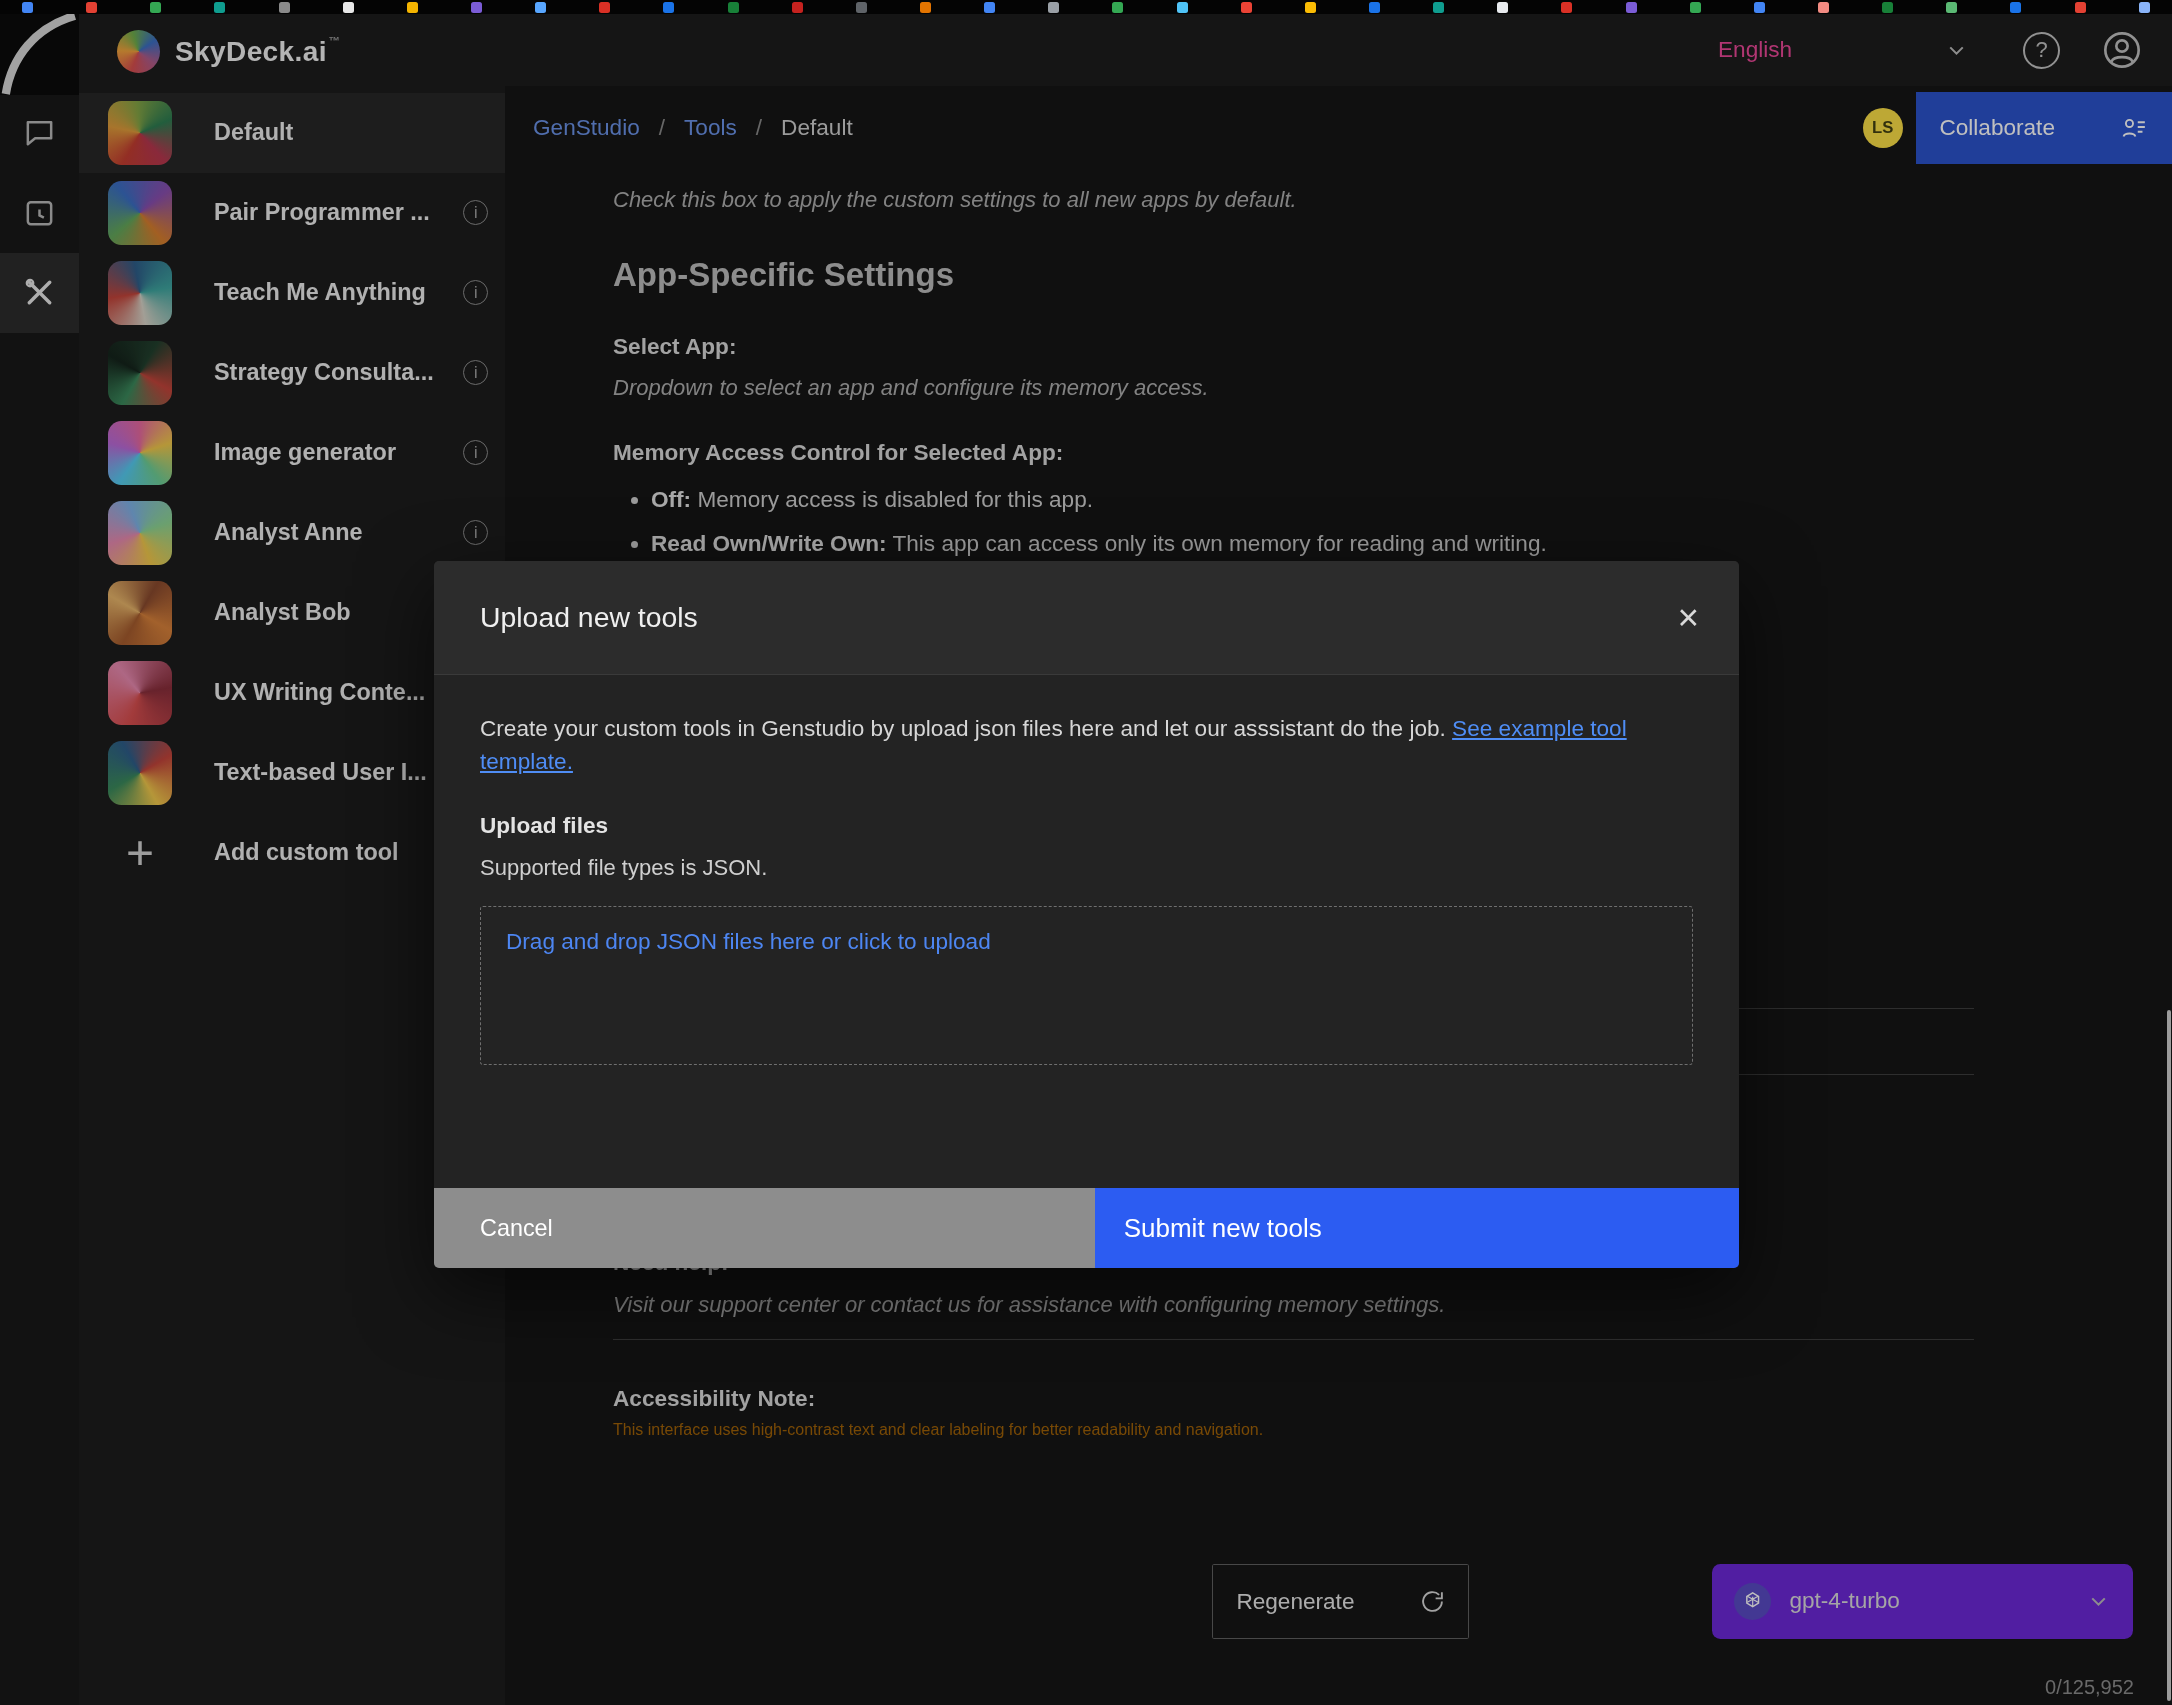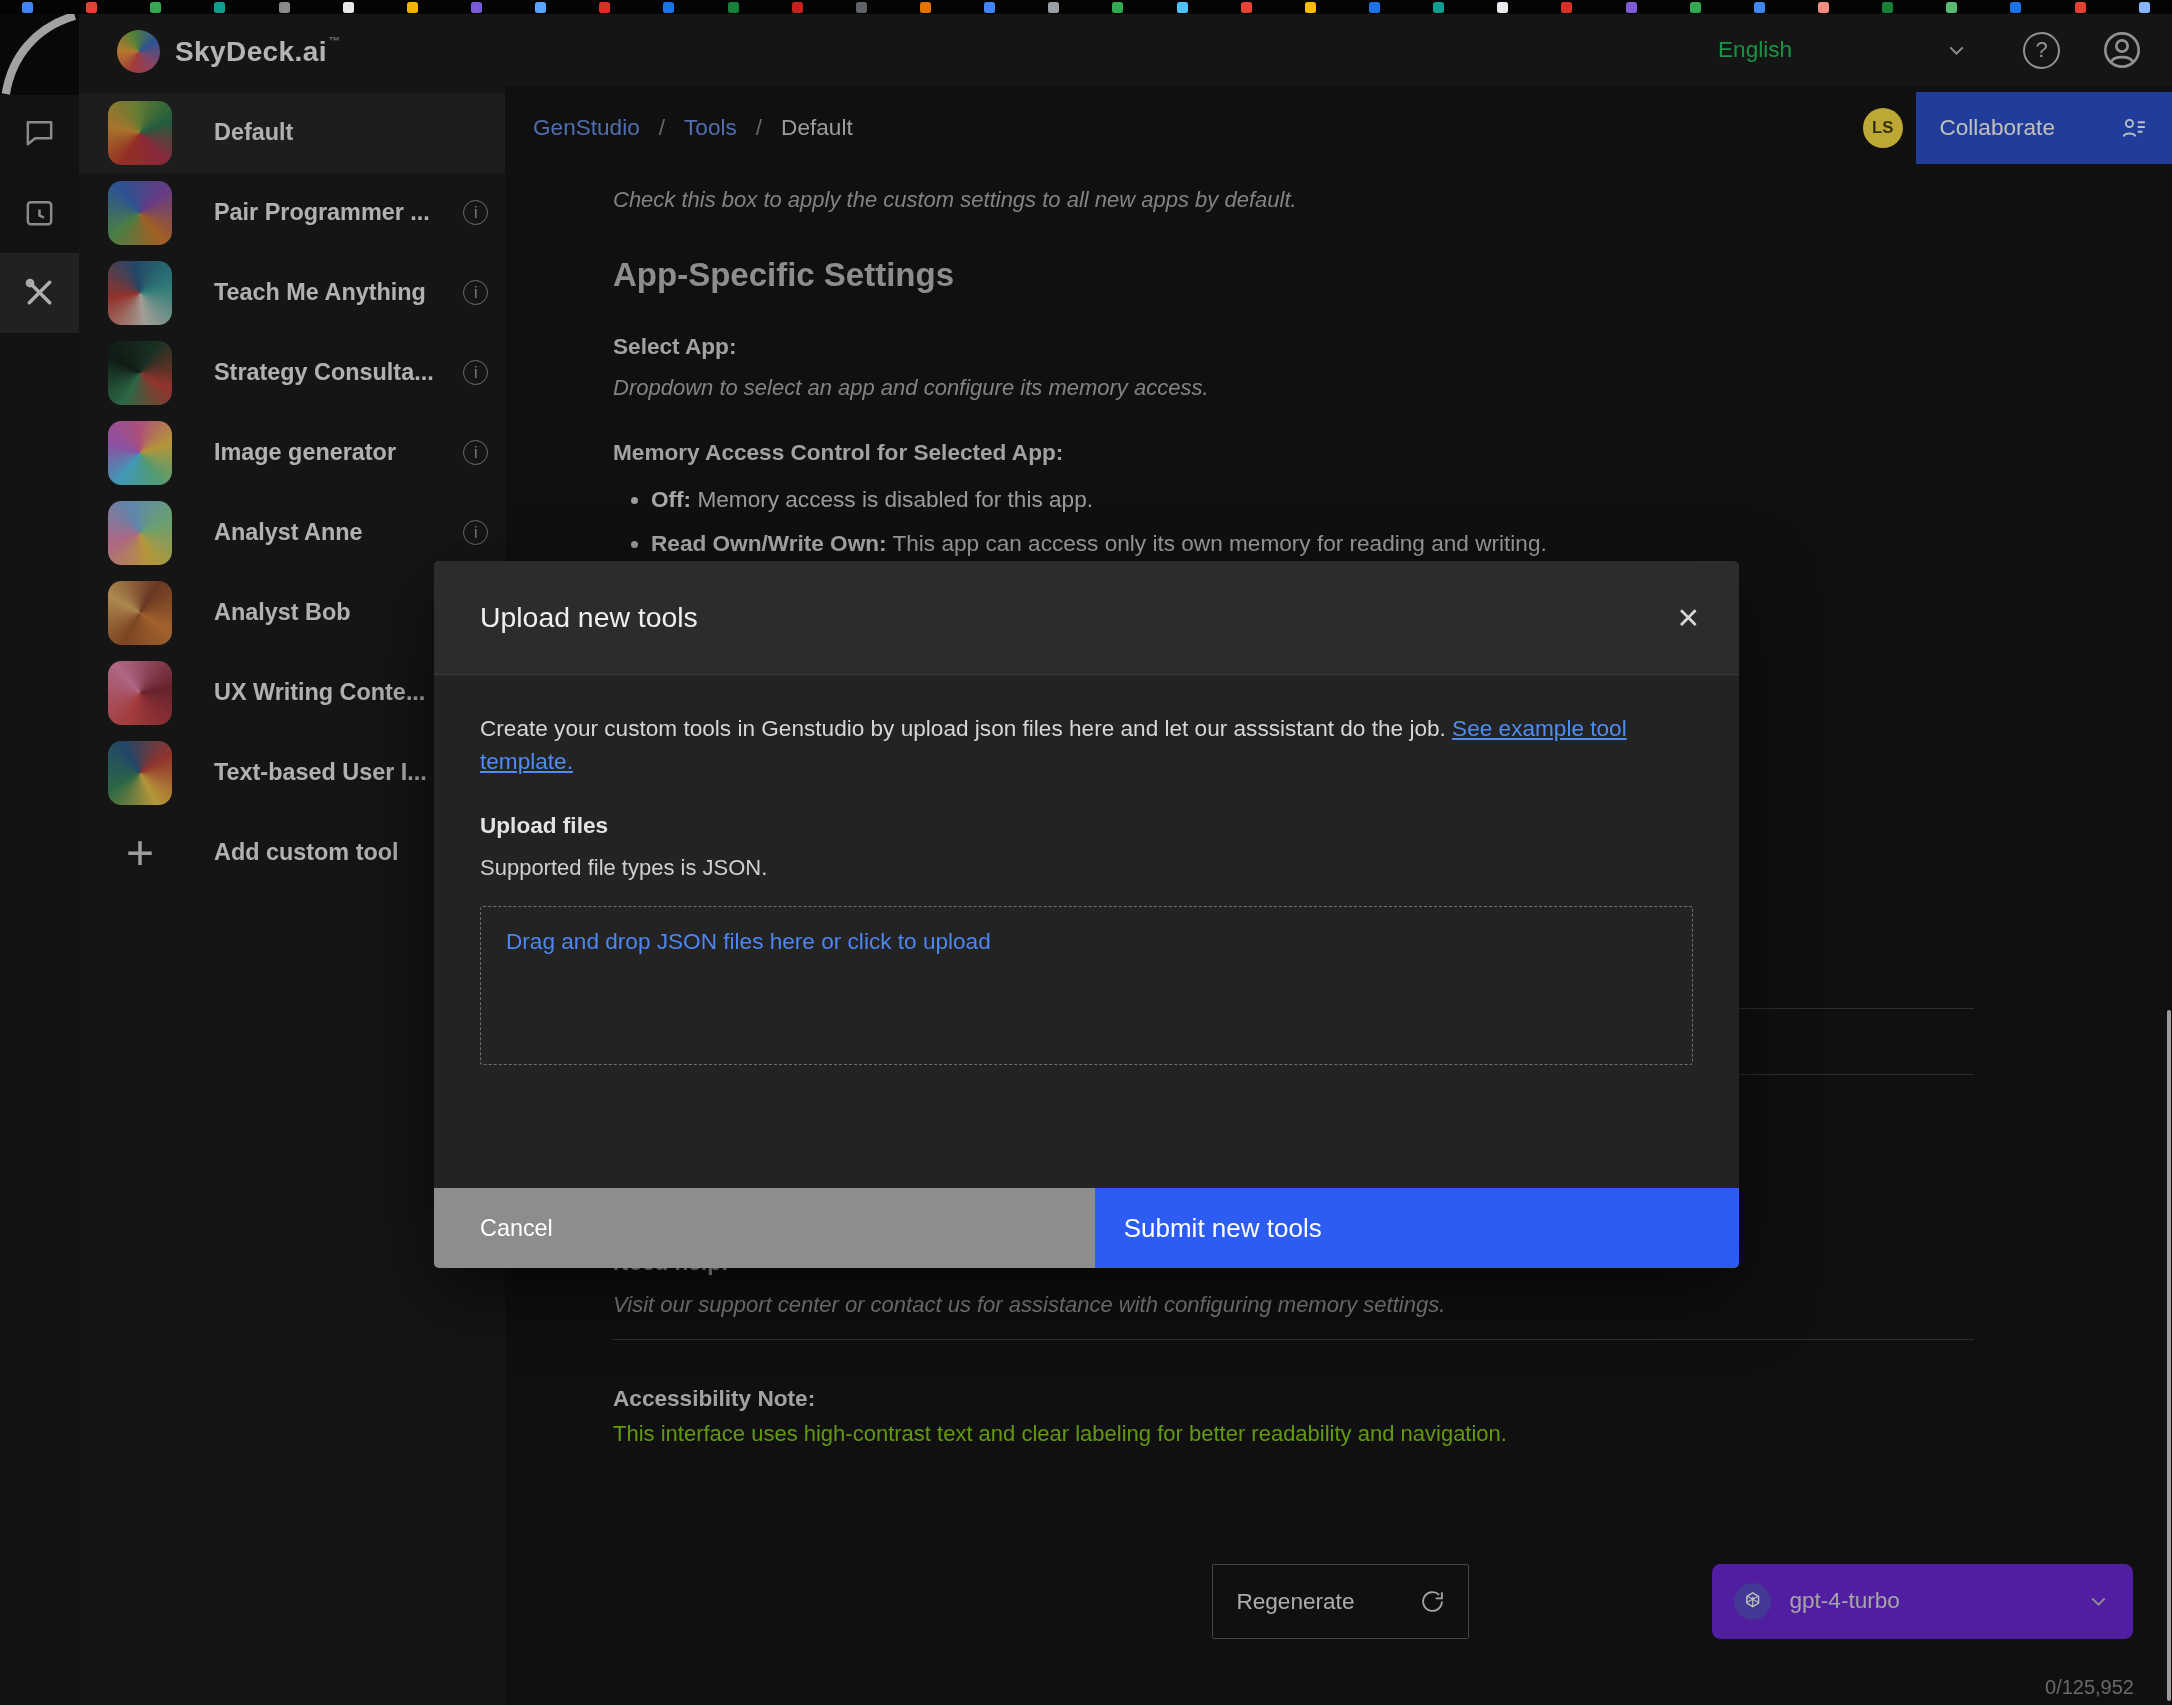--- a/index.html
+++ b/index.html
@@ -13,21 +13,21 @@
   .chrome{height:1692px;display:flex;flex-direction:column;}
 
   
   .appbar{height:72px;background:#1c1c1c;display:flex;align-items:center;justify-content:space-between;padding:0 30px 0 117px;box-sizing:border-box;}
   .emblem{position:absolute;left:0;top:14.2px;width:79px;height:81px;background:#0b0b0b;z-index:5;}
   .brand{display:flex;align-items:flex-start;gap:15px;}
   .brand-flower{width:43px;height:43px;border-radius:50%;margin-top:1.7px;}
   .brand-text{font-size:28px;font-weight:600;color:#f0f0f0;letter-spacing:0.4px;margin-top:5px;}
   .brand-tm{font-size:11.7px;color:#9a9a9a;vertical-align:top;margin-left:1.7px;}
   .appbar-right{display:flex;align-items:center;}
-  .lang{display:flex;align-items:center;justify-content:space-between;width:251px;margin-right:54px;color:#22c55e;font-size:22.6px;cursor:default;}
+  .lang{display:flex;align-items:center;justify-content:space-between;width:251px;margin-right:54px;color:#ec4899;font-size:22.6px;cursor:default;}
   .help-circle{width:37px;height:37px;border:2.1px solid #c2c2c2;border-radius:50%;display:flex;align-items:center;justify-content:center;font-size:22px;color:#c2c2c2;margin-right:42px;box-sizing:border-box;}
   .usr{display:flex;align-items:center;}
 
   .workspace{flex:1;display:flex;min-height:0;}
 
   
   .rail{width:79px;background:#181818;padding-top:6.7px;box-sizing:border-box;flex:0 0 auto;}
   .rail-item{height:80px;display:flex;align-items:center;justify-content:center;}
   .rail-item.selected{background:#2c2c2c;}
 
@@ -57,21 +57,21 @@
   .lbl{font-weight:700;color:#d8d8d8;margin:35px 0 0;font-size:22.6px;}
   .desc{margin:10px 0 0;}
   .blist{margin:16.7px 0 0;padding-left:38px;}
   .blist li{margin-top:13.4px;color:#cfcfcf;}
   .blist b{color:#e2e2e2;}
 
   .hr{position:absolute;left:108px;width:1361px;border-top:0.8px solid #3e3e3e;height:0;}
   .hr1{top:922px;} .hr2{top:988px;} .hr3{top:1253px;}
   .abs-lbl{position:absolute;left:108px;font-weight:700;color:#d8d8d8;font-size:22.6px;}
   .abs-it{position:absolute;left:108px;font-style:italic;color:#aeaeae;font-size:22px;}
-  .abs-txt{position:absolute;left:108px;color:#84cc16;font-size:22px;}
+  .abs-txt{position:absolute;left:108px;color:#a16207;font-size:16px;}
   .need-lbl{top:1162px;} .need-txt{top:1204px;}
   .acc-lbl{top:1298px;} .acc-txt{top:1333px;}
 
   .regen{position:absolute;left:707px;top:1478px;width:257px;height:75px;border:0.8px solid #606060;background:transparent;color:#e6e6e6;font-size:22.6px;display:flex;align-items:center;justify-content:space-between;padding:0 23.4px;box-sizing:border-box;border-radius:1.7px;cursor:pointer;}
   .model{position:absolute;left:1207px;top:1478px;width:421px;height:75px;background:#6d28d9;border-radius:8.4px;display:flex;align-items:center;gap:18.4px;padding:0 22px;box-sizing:border-box;cursor:pointer;}
   .model-icon{width:37px;height:37px;border-radius:50%;background:#5a4bc4;display:flex;align-items:center;justify-content:center;flex:0 0 auto;}
   .model-label{color:#dcdcdc;font-size:22.6px;}
   .model-chev{margin-left:auto;}
   .counter{position:absolute;top:1588px;right:38px;color:#8d8d8d;font-size:20px;}
 

